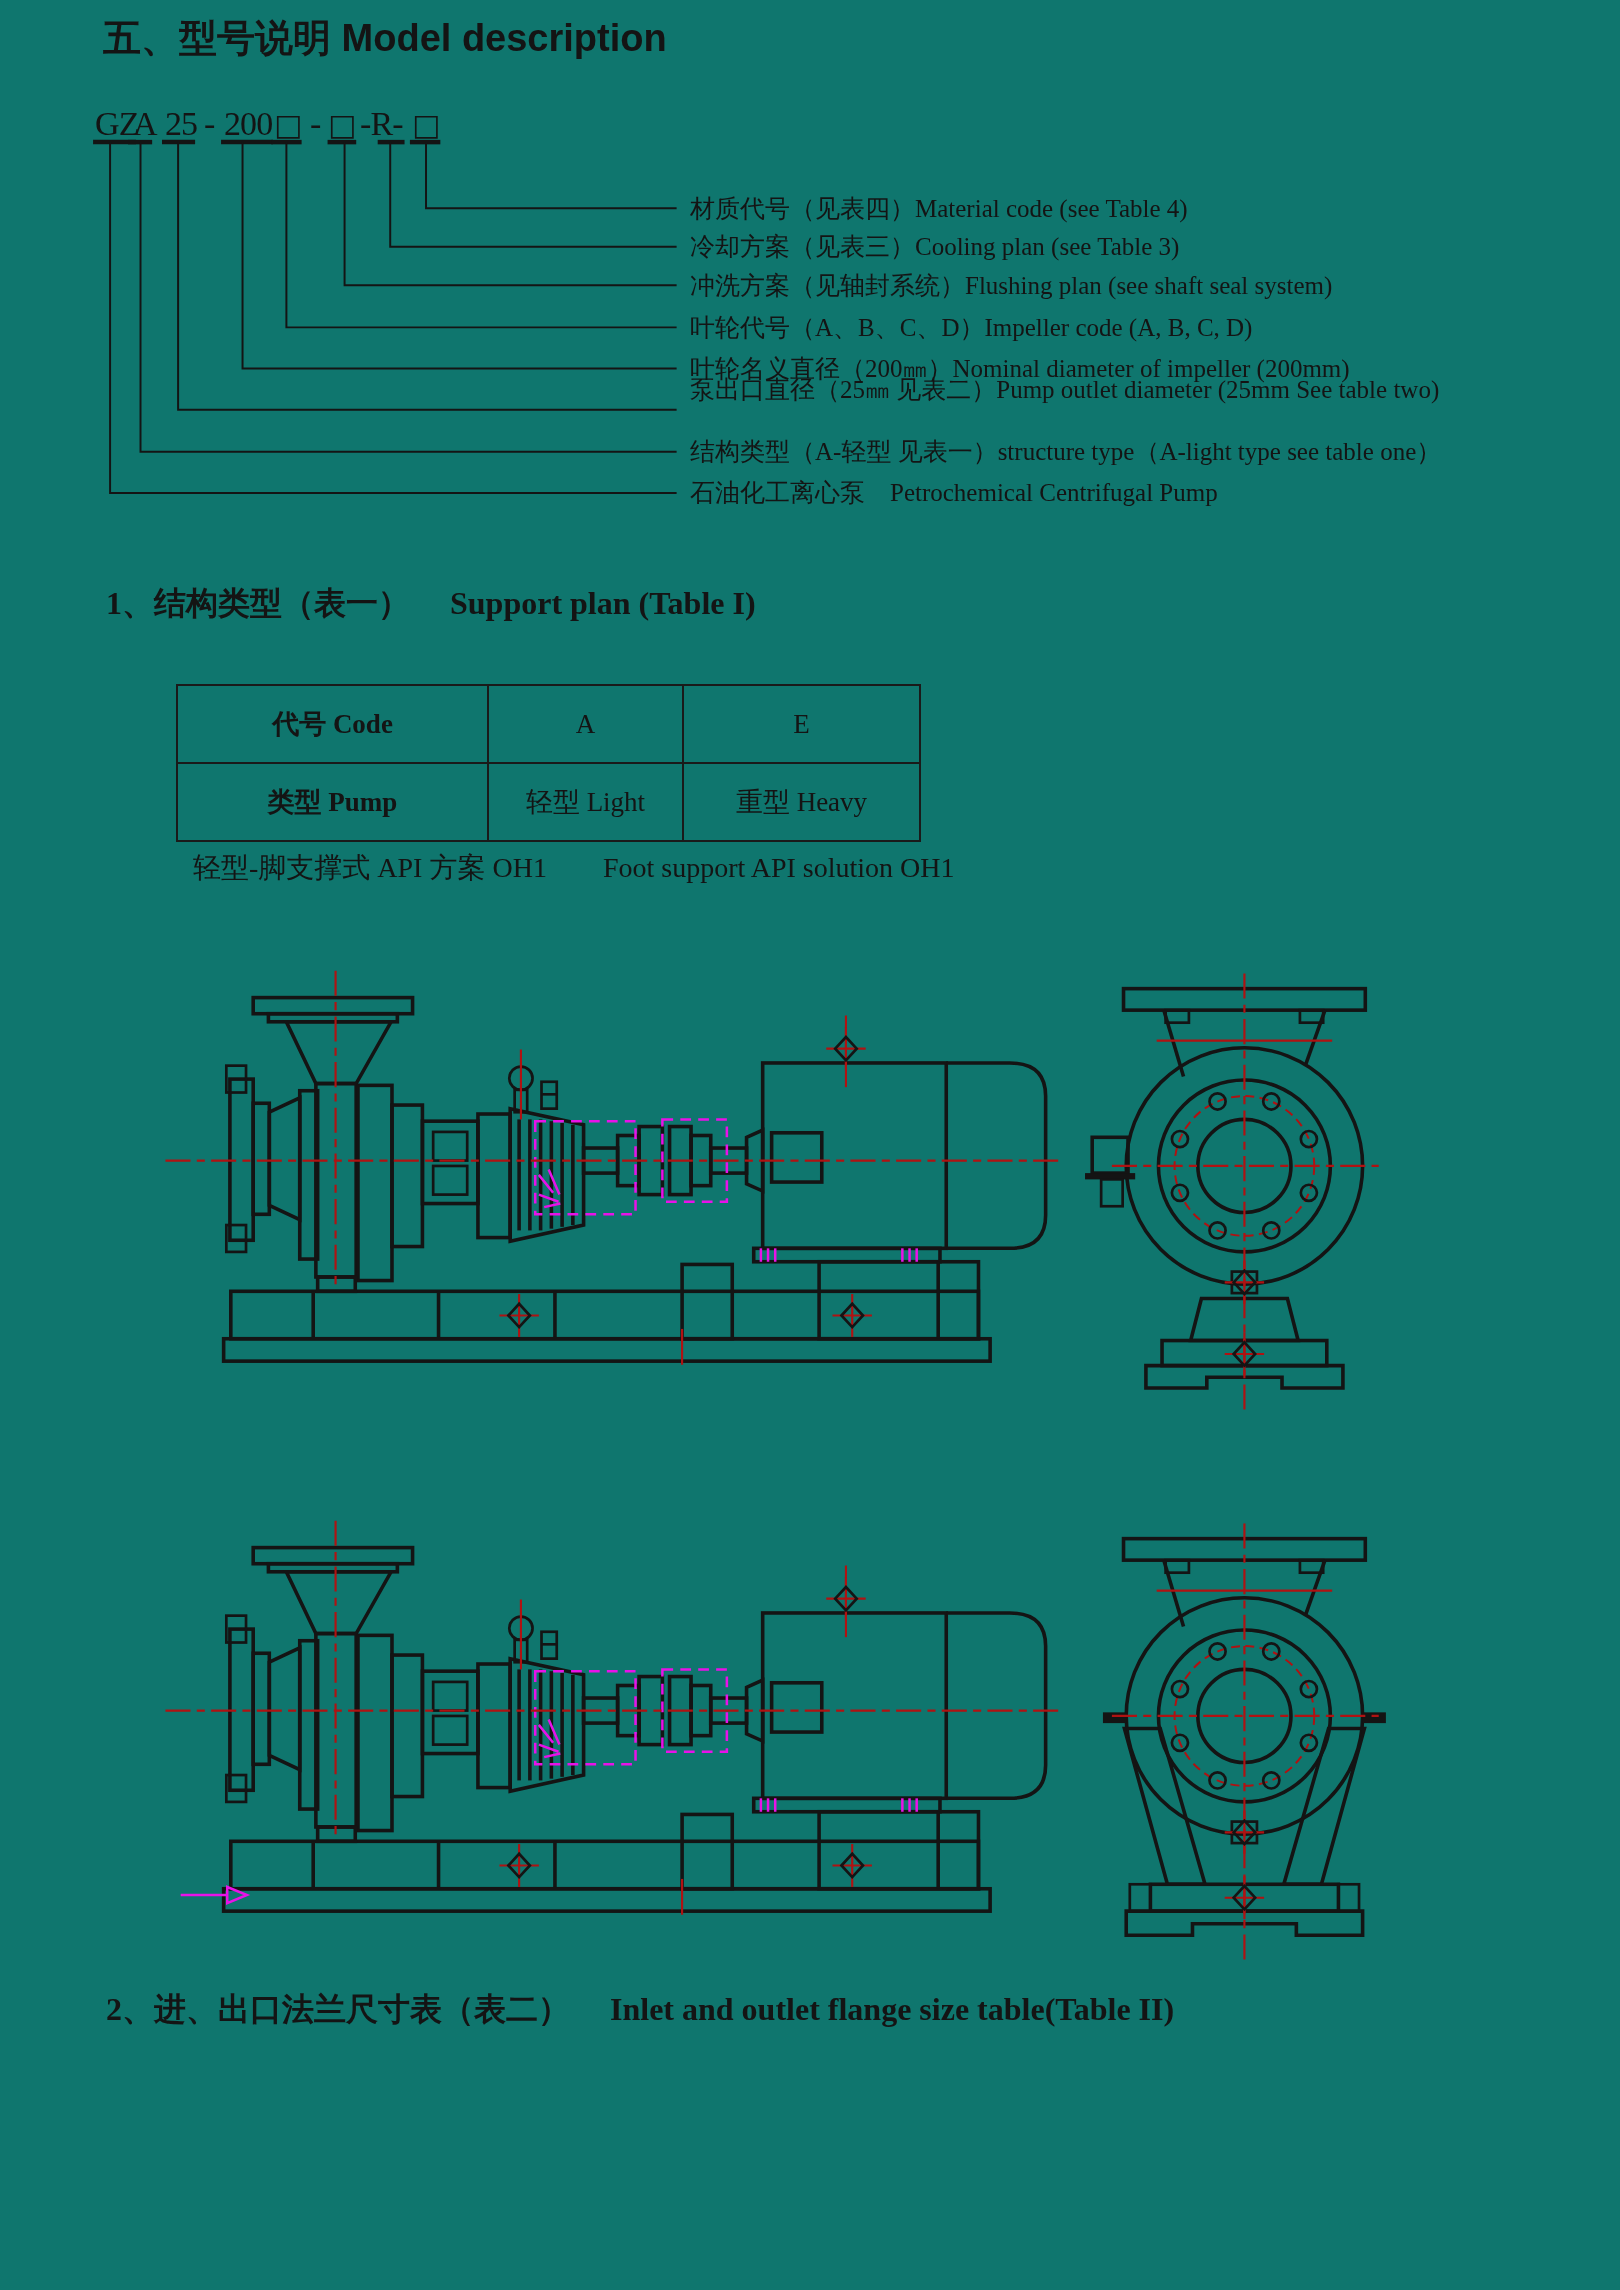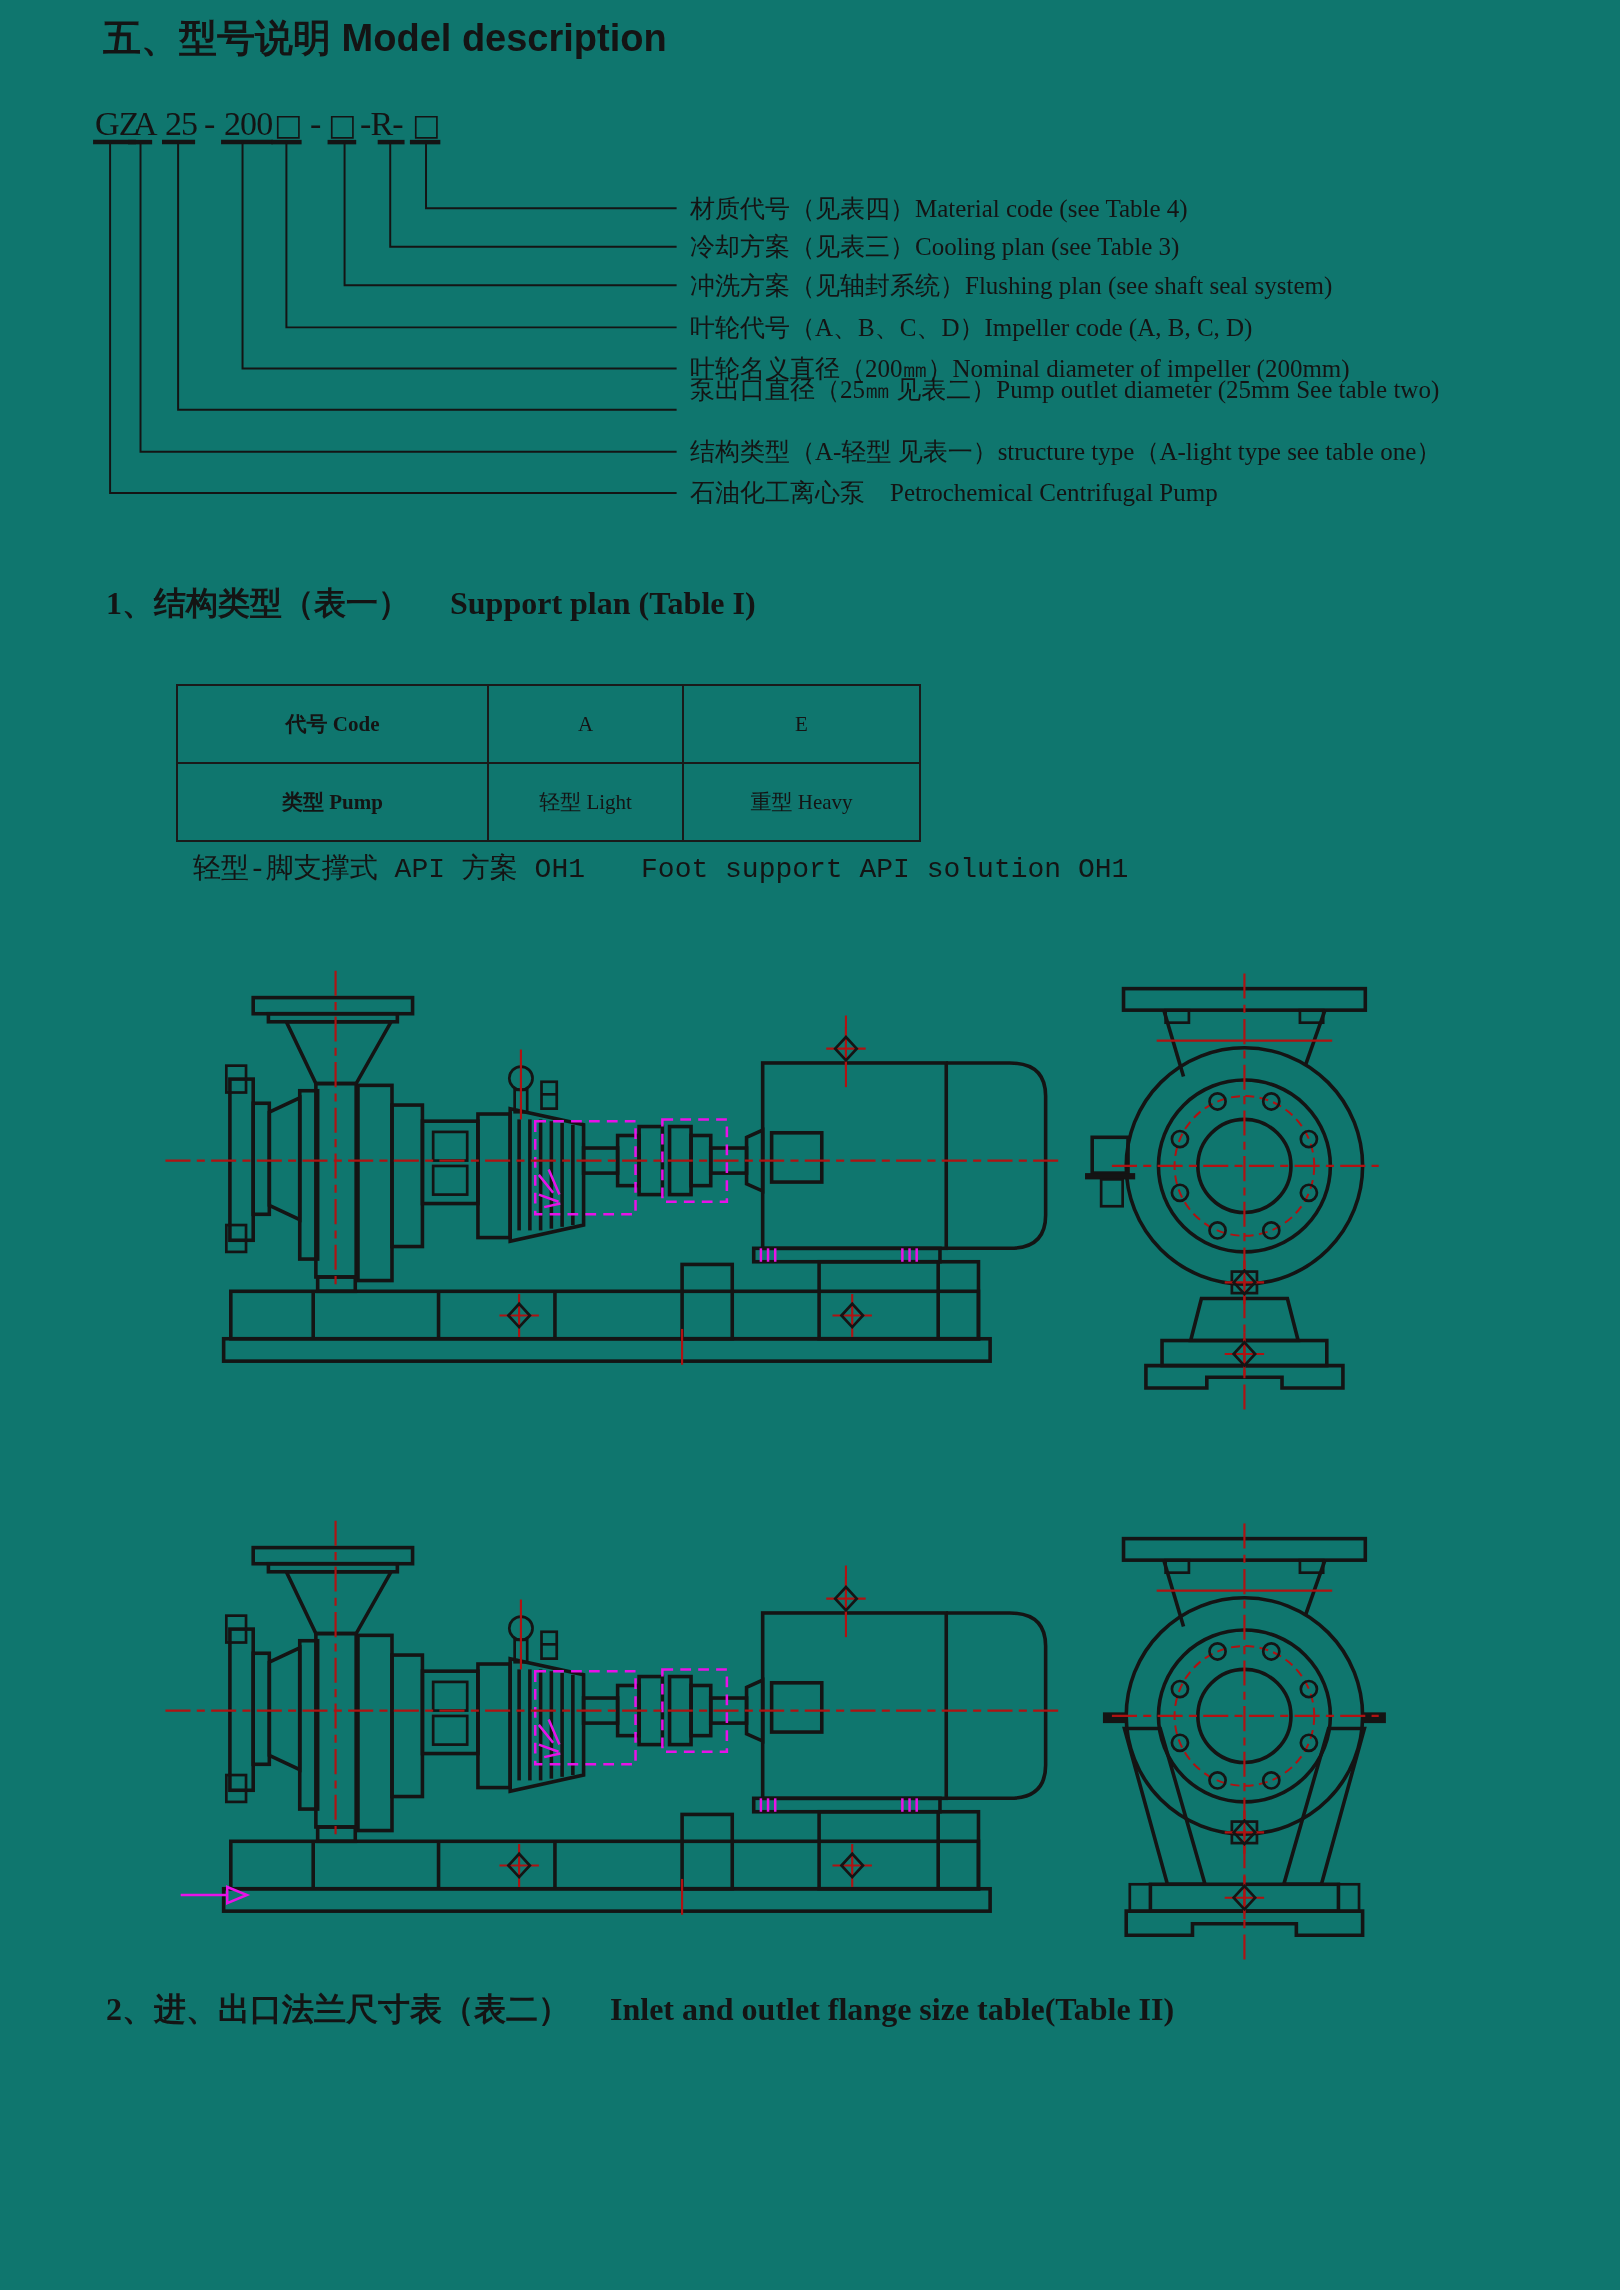--- a/index.html
+++ b/index.html
@@ -27,21 +27,21 @@
     font-size:25px;white-space:nowrap;
   }
   .section-heading{
     font-family:"Liberation Serif","DejaVu Serif",serif;
     font-weight:bold;font-size:32px;white-space:nowrap;
   }
   .caption{font-size:28px;white-space:nowrap;}
   table.t1{
     border-collapse:collapse;table-layout:fixed;
     width:738px;height:156px;
-    font-size:21px;text-align:center;
+    font-size:27px;text-align:center;
   }
   table.t1 td{border:2.7px solid #1a1a1a;padding:0;vertical-align:middle;}
   table.t1 td.hd{font-weight:bold;}
   
   .bl{stroke:#141414;stroke-width:4;fill:none;stroke-linejoin:miter;}
   .bl2{stroke:#141414;stroke-width:3;fill:none;}
   .blf{fill:#141414;stroke:none;}
   .rl{stroke:#b01212;stroke-width:2.4;fill:none;}
   .rld{stroke:#b01212;stroke-width:2.4;fill:none;stroke-dasharray:28 7 9 7;}
   .rdd{stroke:#b01212;stroke-width:2.2;fill:none;stroke-dasharray:10 6;}
@@ -111,21 +111,21 @@
       <td style="width:235px;">E</td>
     </tr>
     <tr style="height:78px;">
       <td class="hd">类型 Pump</td>
       <td>轻型 Light</td>
       <td>重型 Heavy</td>
     </tr>
   </tbody>
     </table>
 
-  <div class="abs caption" style="left:193px;top:849px;font-family:Liberation Mono, monospace;">轻型-脚支撑式 API 方案 OH1　　Foot support API solution OH1</div>
+  <div class="abs caption" style="left:193px;top:849px;">轻型-脚支撑式 API 方案 OH1　　Foot support API solution OH1</div>
 
   <svg class="abs" style="left:134px;top:960px;" width="1406" height="488" viewBox="0 0 1570 545">
     <defs>
       <g id="anc1">
         <line class="rl" x1="-22" y1="0" x2="22" y2="0"></line>
         <line class="rl" x1="0" y1="-24" x2="0" y2="24"></line>
         <path class="bl2" d="M-12,0 L0,-13 L12,0 L0,13 Z"></path>
       </g>
     </defs>
 

